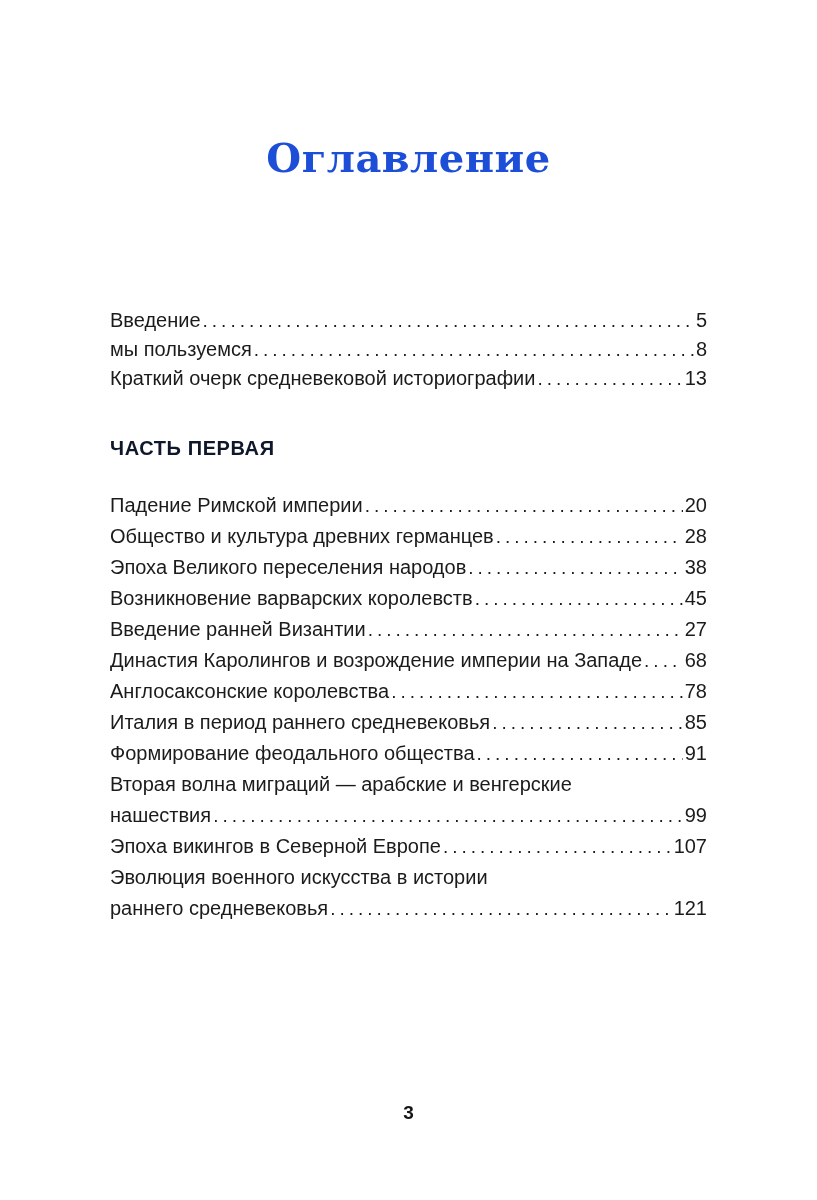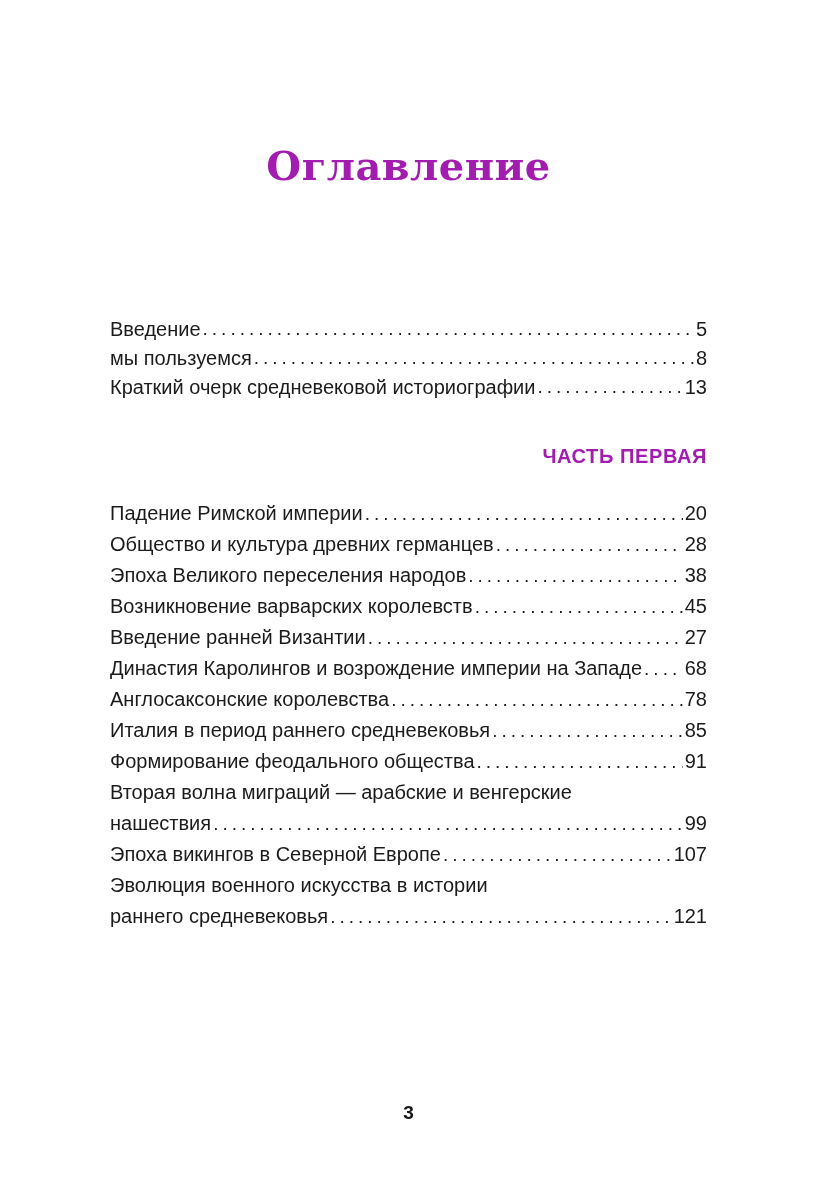--- a/index.html
+++ b/index.html
@@ -18,34 +18,34 @@
     box-sizing: border-box;
     padding: 0 110px;
     overflow: hidden;
   }
   .title {
     font-family: "DejaVu Serif", serif;
     font-weight: 700;
     font-size: 40px;
     line-height: 1.1;
     text-align: center;
-    color: #a21caf;
-    margin: 8px;
+    color: #1d4ed8;
+    margin: 0;
     padding-top: 136px;
     letter-spacing: 0.5px;
   }
   .toc-intro {
     margin-top: 126px;
   }
   .entry {
     margin: 0;
   }
   .row {
     display: flex;
-    align-items: center;
+    align-items: flex-start;
     font-size: 20px;
   }
   .toc-intro .row {
     line-height: 28px;
   }
   .toc-part .row {
     line-height: 31px;
   }
   .text {
     white-space: nowrap;
@@ -63,24 +63,24 @@
     font-size: 19px;
     color: #1b1b1b;
   }
   .pagenum {
     white-space: nowrap;
     padding-left: 2px;
   }
   .part-heading {
     font-size: 20px;
     font-weight: 700;
-    text-align: right;
+    text-align: left;
     letter-spacing: 0.6px;
     margin: 44px 0 30px 0;
-    color: #a21caf;
+    color: #0f172a;
   }
   .folio {
     position: absolute;
     left: 0;
     right: 0;
     bottom: 76px;
     text-align: center;
     font-size: 19px;
     font-weight: 700;
     color: #151515;

